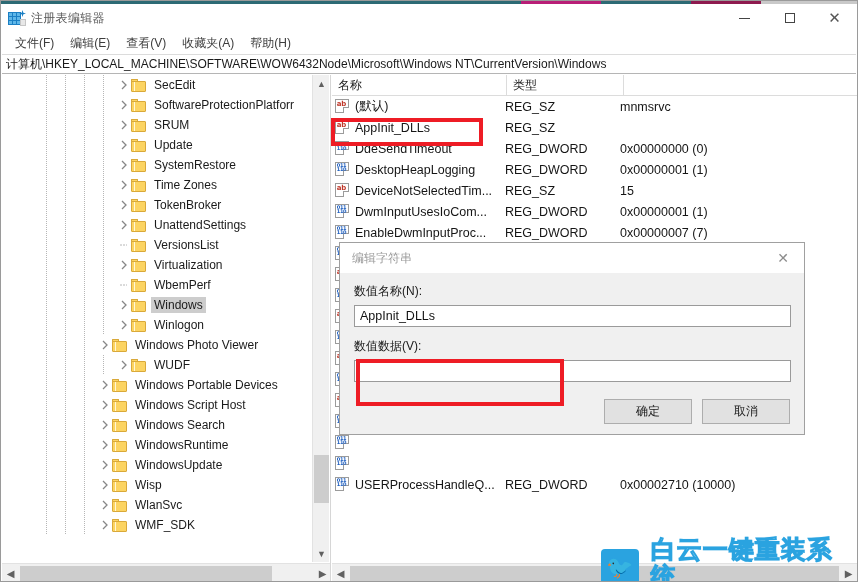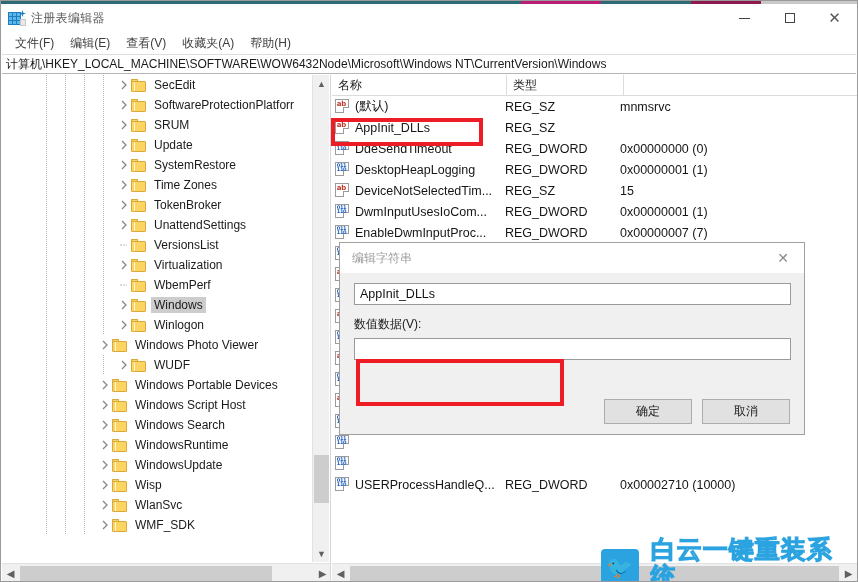--- a/index.html
+++ b/index.html
@@ -909,20 +909,21 @@
       <div class="wm-sub">www.baiyunxitong.com</div>
     </div>
   </div>
 
   <div class="dialog">
     <div class="dlg-title">
       <div class="t">编辑字符串</div>
       <div class="dlg-close">✕</div>
     </div>
     <div class="dlg-body">
+      <div class="dlg-label">数值名称(N):</div>
       <input class="dlg-input" type="text" value="AppInit_DLLs" style="">
       <div class="dlg-gap"></div>
       <div class="dlg-label">数值数据(V):</div>
       <input class="dlg-input" type="text" value="" style="">
     </div>
     <div class="dlg-buttons">
       <div class="dlg-btn">确定</div>
       <div class="dlg-btn">取消</div>
     </div>
   </div>

